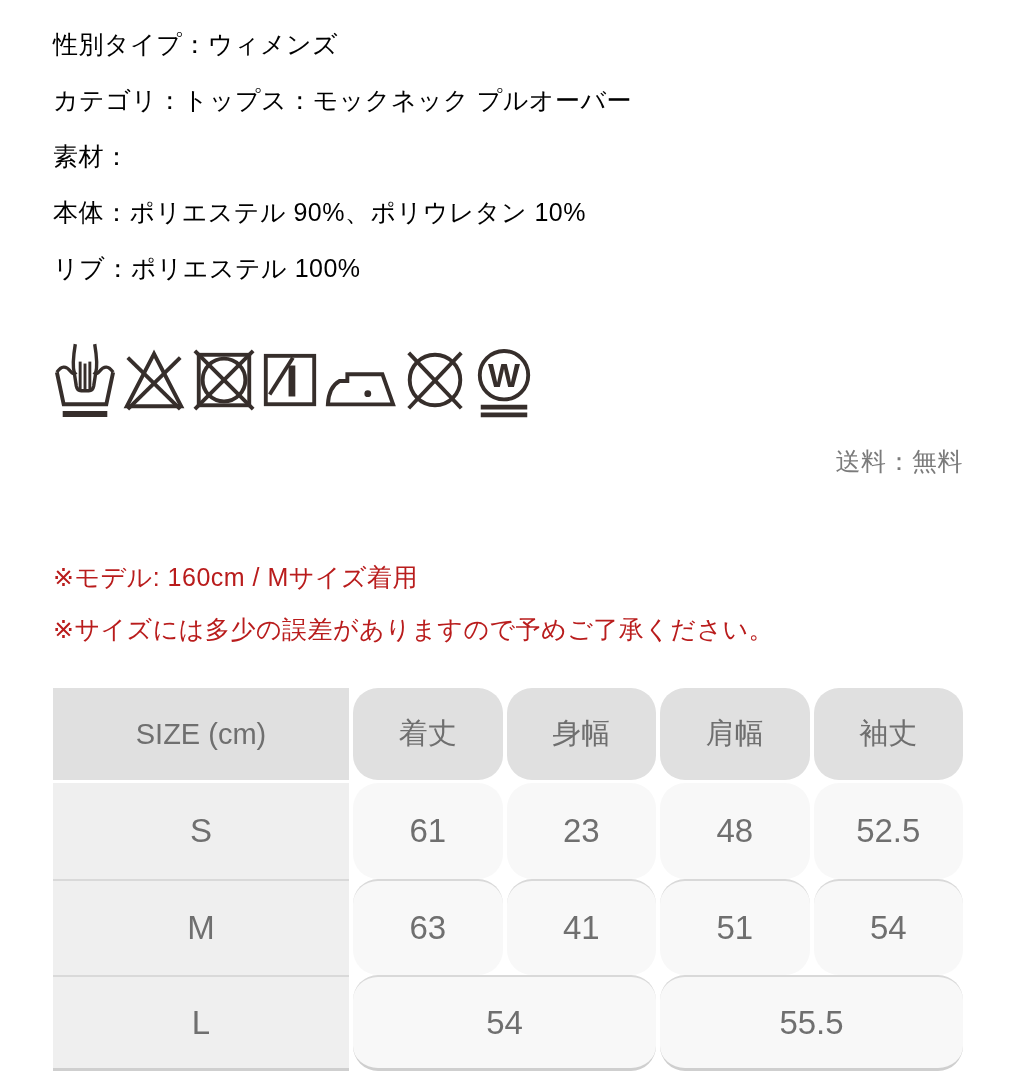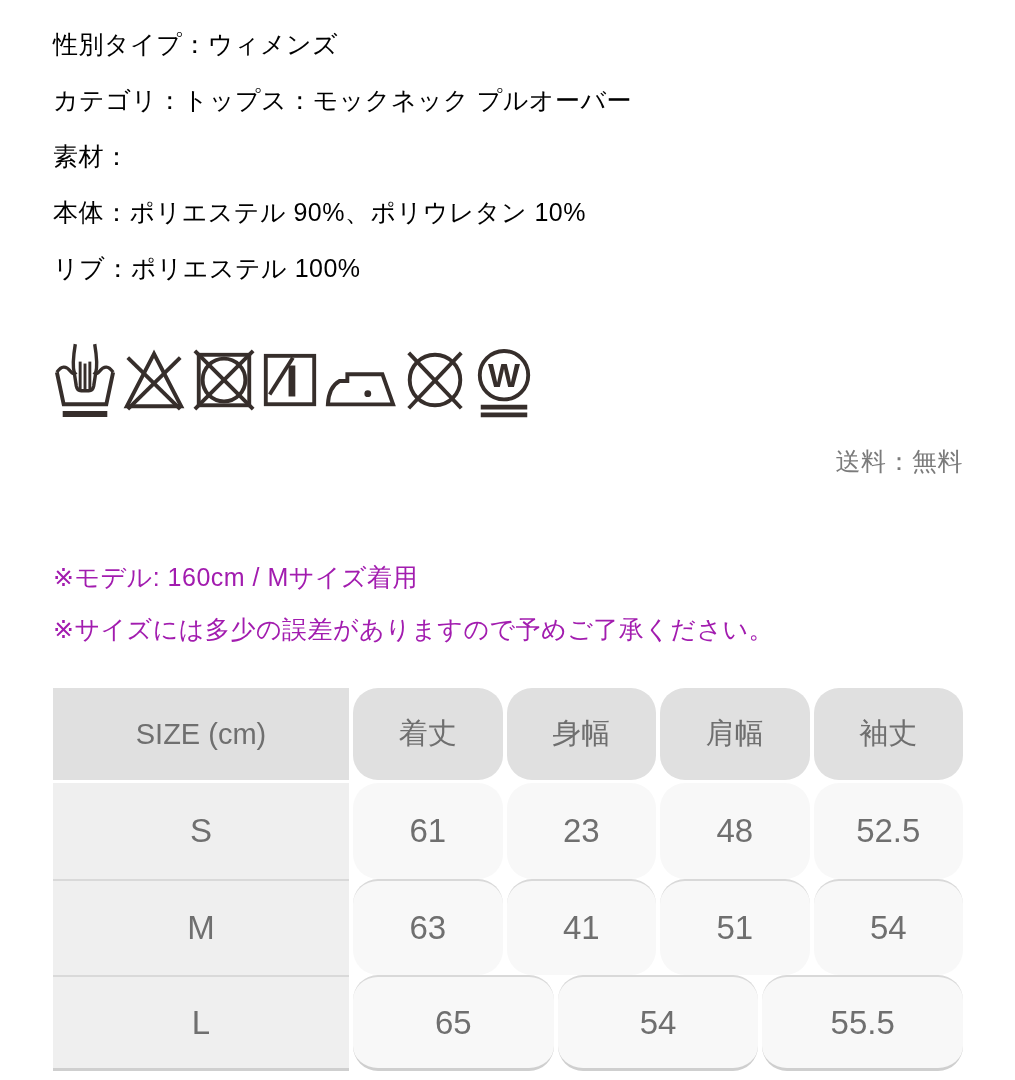--- a/index.html
+++ b/index.html
@@ -37,21 +37,21 @@
     line-height: 56px;
     color: #7b7b7b;
     letter-spacing: 0.5px;
     text-align: right;
   }
   
   .notes { margin-top: 62px; }
   .note-line {
     font-size: 25px;
     line-height: 52px;
-    color: #a21caf;
+    color: #b91c1c;
     letter-spacing: 0.5px;
     white-space: nowrap;
   }
   
   .size-table {
     margin-top: 33px;
     width: 910px;
     color: #6f6f6f;
   }
   .trow { display: flex; gap: 4px; }
@@ -158,19 +158,18 @@
     </div>
     <div class="trow tbody-row">
       <div class="tcell-label">M</div>
       <div class="tcell-val">63</div>
       <div class="tcell-val">41</div>
       <div class="tcell-val">51</div>
       <div class="tcell-val">54</div>
     </div>
     <div class="trow tbody-row">
       <div class="tcell-label">L</div>
-      <div class="tcell-val">65</div>
       <div class="tcell-val">54</div>
       <div class="tcell-val">55.5</div>
     </div>
   </div>
 
 </div>
 
 </body></html>

